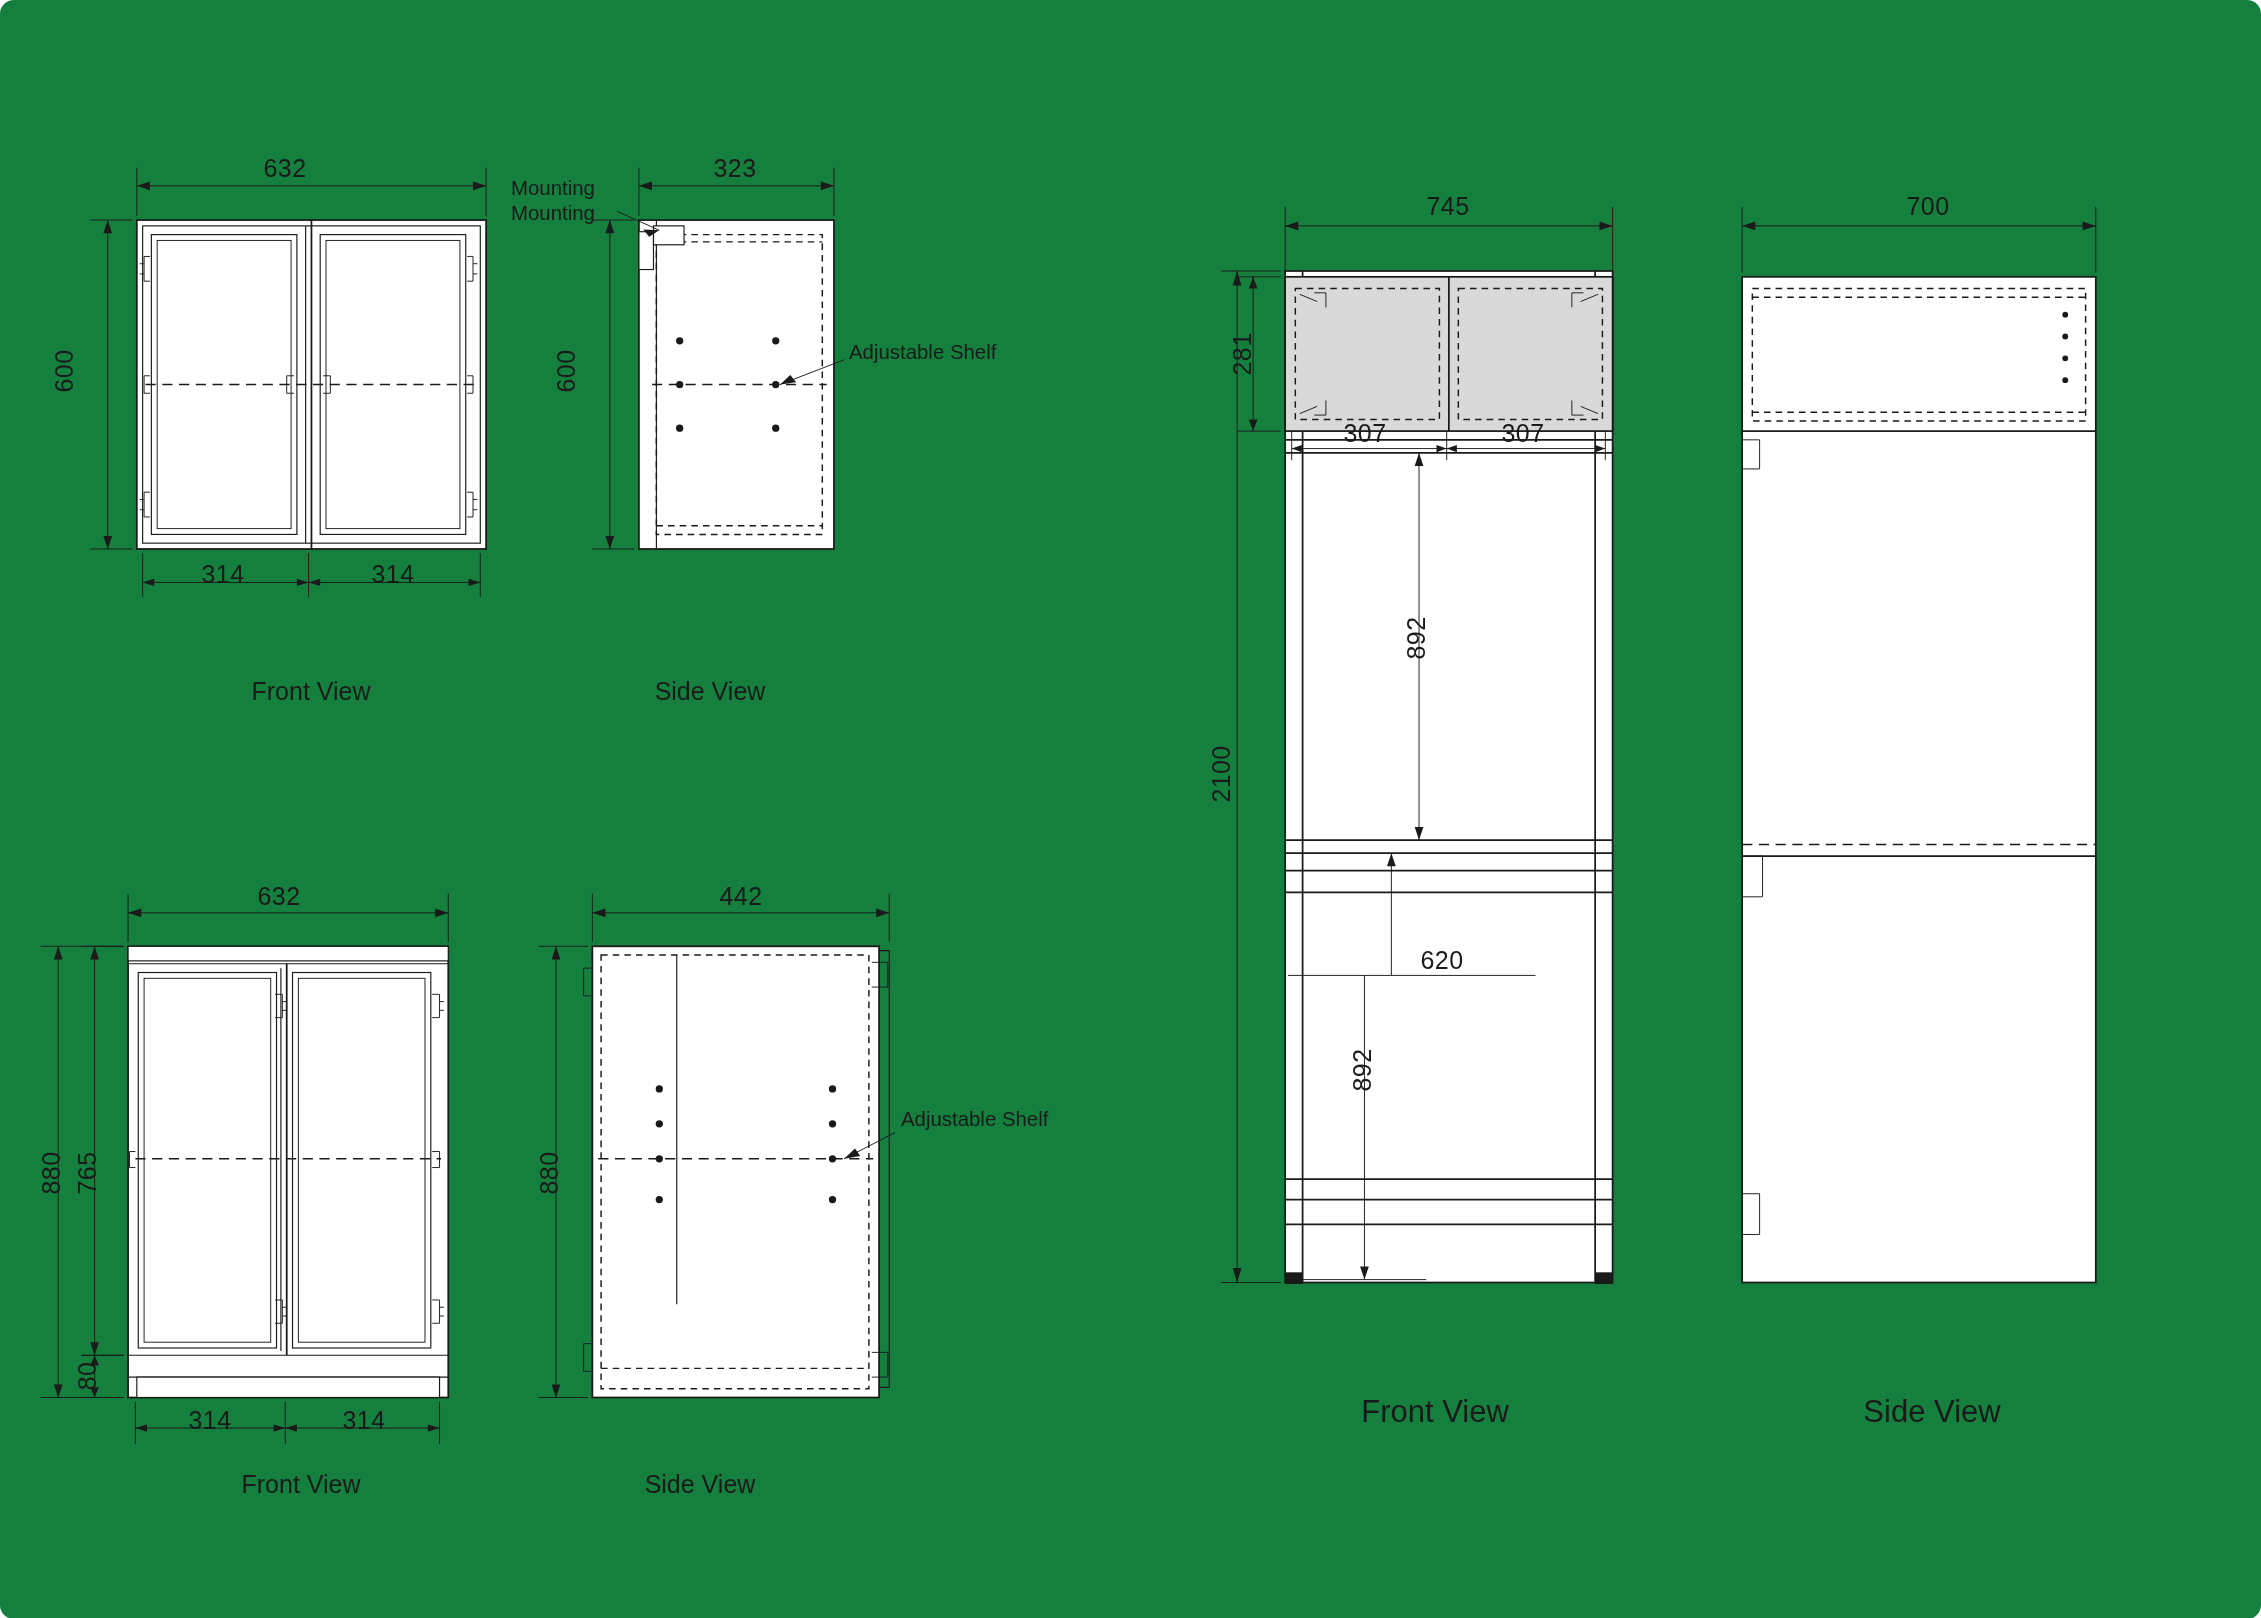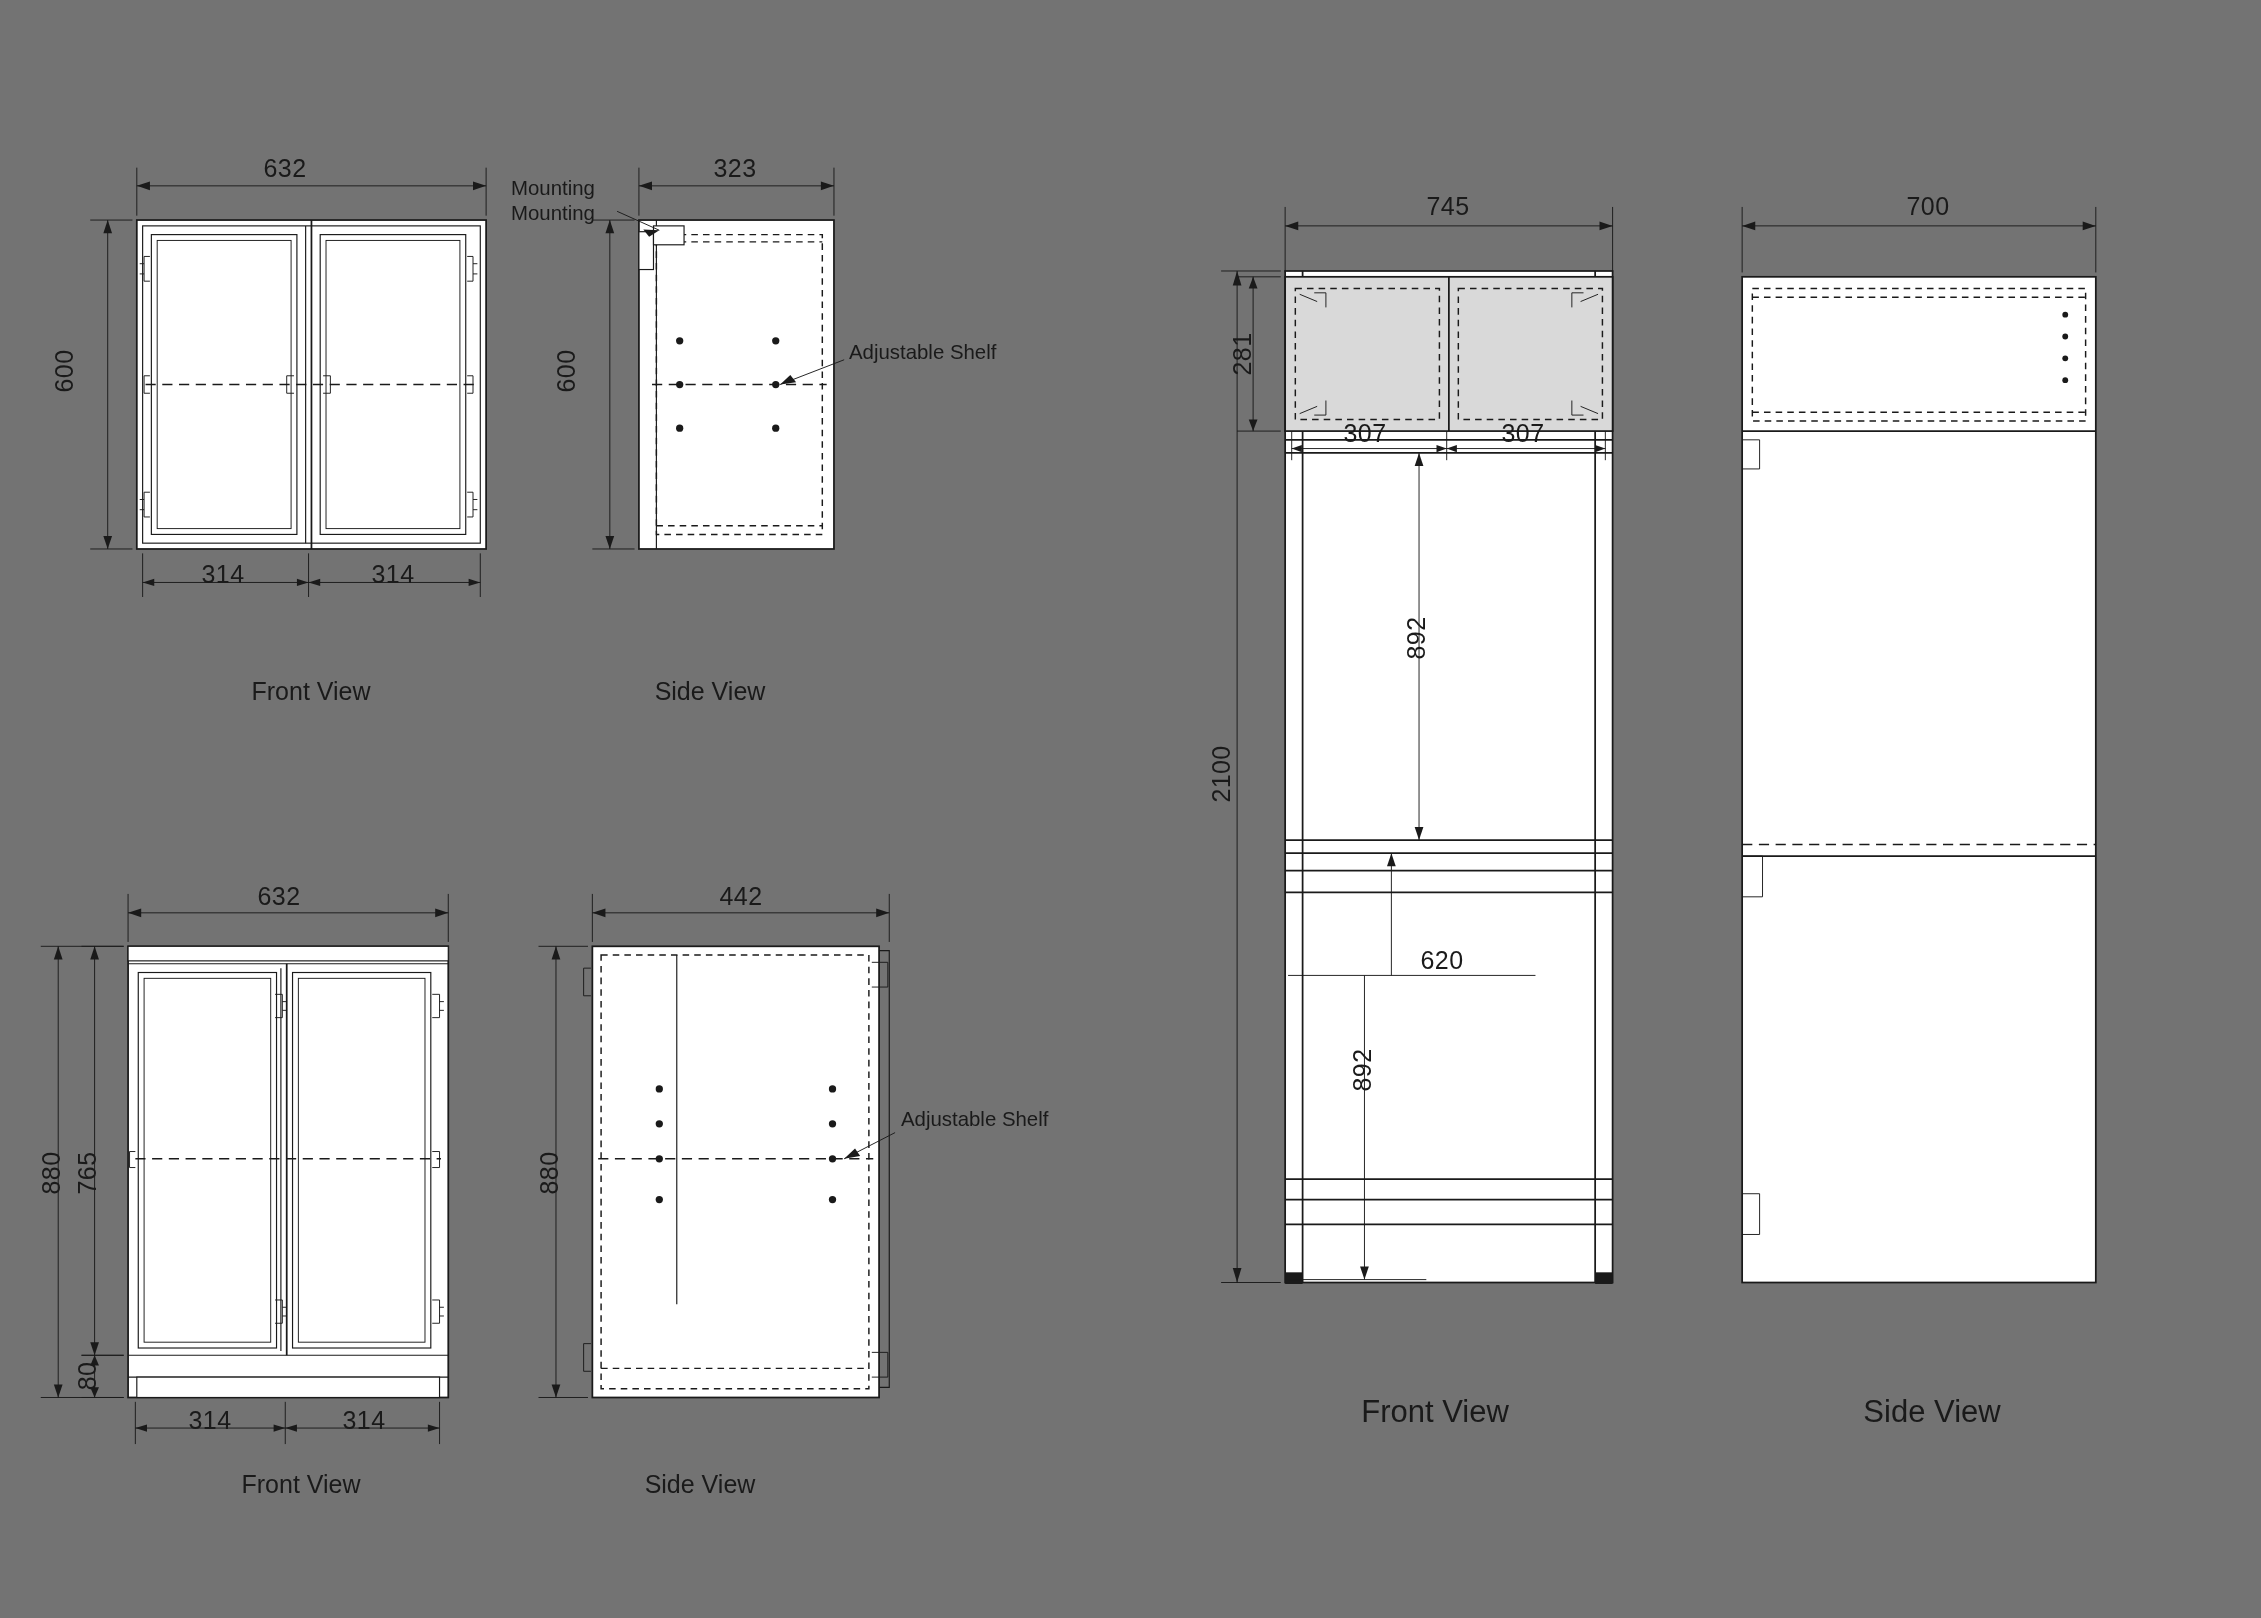--- a/index.html
+++ b/index.html
@@ -5,22 +5,23 @@
   * { box-sizing: border-box; }
   html, body {
     margin: 0; padding: 0;
     background: #ffffff;
     font-family: "Liberation Sans", sans-serif;
   }
   #root {
     position: relative;
     width: 2261px;
     height: 1619px;
-    background: #737373;
+    background: #15803d;
     overflow: hidden;
+    border-radius: 14px;
   }
   .lbl {
     position: absolute;
     color: #1a1a1a;
     white-space: nowrap;
     font-family: "Liberation Sans", sans-serif;
   }
   .dim {
     font-size: 25px;
     letter-spacing: 0.4px;

